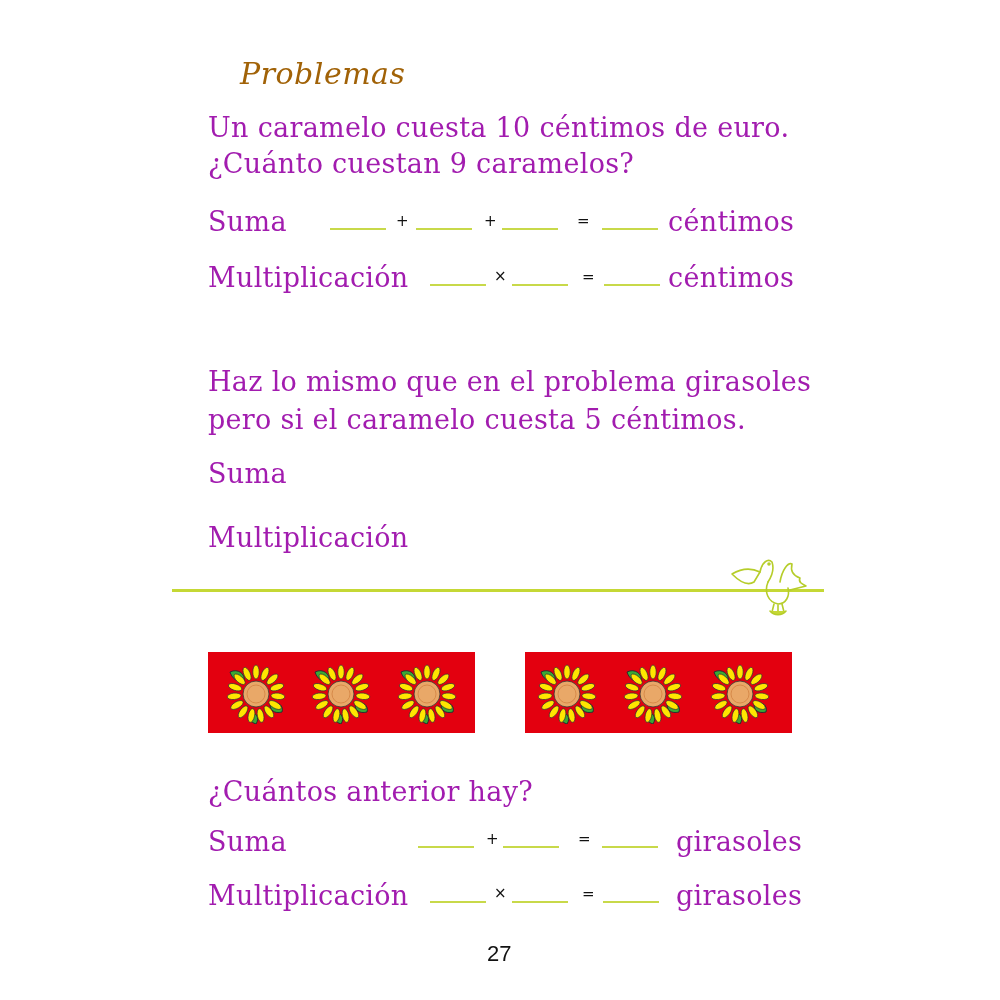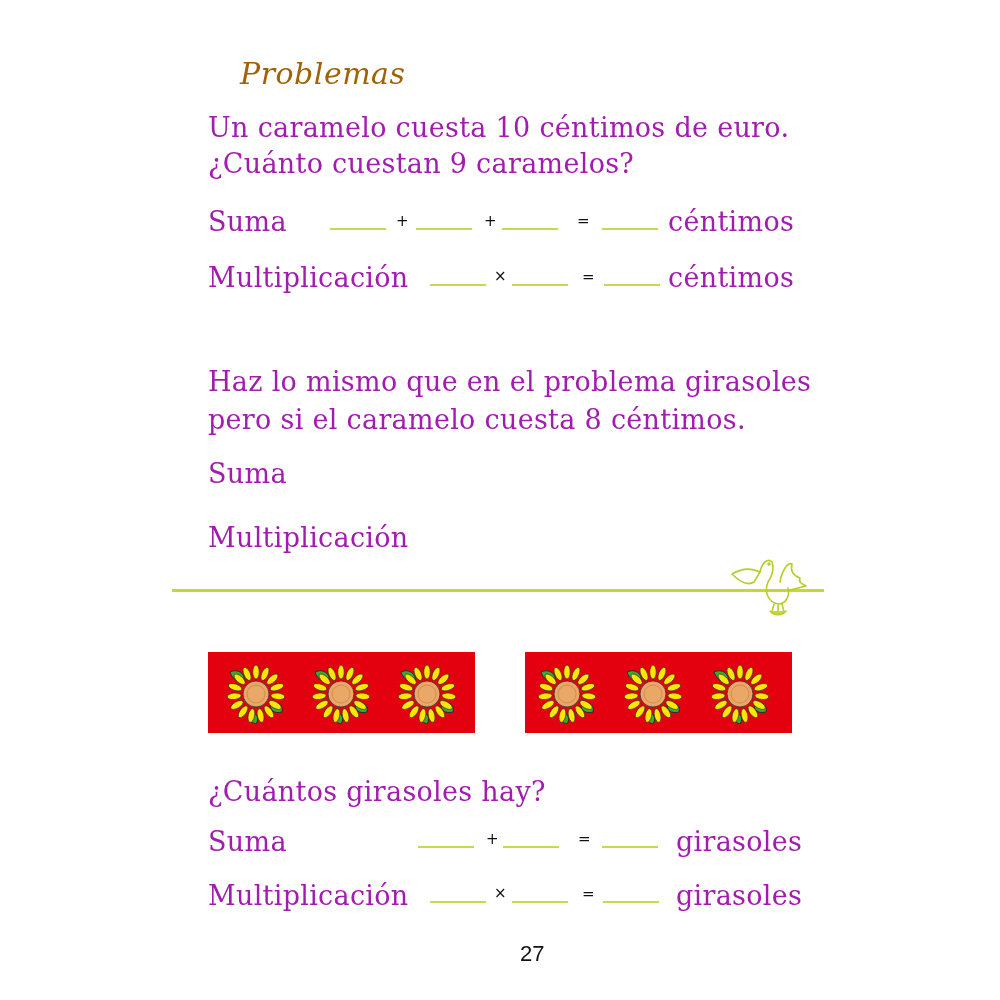--- a/index.html
+++ b/index.html
@@ -35,21 +35,21 @@
 
 <div class="abs script" style="left:208px; top:262px;">Multiplicación</div>
 <div class="blank" style="left:430px; top:284px;"></div>
 <div class="op" style="left:494px; top:267px;">×</div>
 <div class="blank" style="left:512px; top:284px;"></div>
 <div class="op" style="left:582px; top:268px;">=</div>
 <div class="blank" style="left:604px; top:284px;"></div>
 <div class="abs script" style="left:668px; top:262px;">céntimos</div>
 
 <div class="abs script" style="left:208px; top:366px;">Haz lo mismo que en el problema girasoles</div>
-<div class="abs script" style="left:208px; top:404px;">pero si el caramelo cuesta 8 céntimos.</div>
+<div class="abs script" style="left:208px; top:404px;">pero si el caramelo cuesta 5 céntimos.</div>
 <div class="abs script" style="left:208px; top:458px;">Suma</div>
 <div class="abs script" style="left:208px; top:522px;">Multiplicación</div>
 
 <div class="divider"></div>
 <svg class="abs" style="left:728px; top:552px;" width="82" height="66" viewBox="0 0 82 66">
   <g fill="none" stroke="#b6cd2a" stroke-width="1.6" stroke-linecap="round" stroke-linejoin="round">
     <path d="M4 22 C14 16 24 16 32 20 L26 30 C20 34 12 30 4 22 Z"></path>
     <path d="M32 20 C34 10 40 6 44 10 C46 16 44 24 40 30"></path>
     <circle cx="41" cy="12" r="1" fill="#b6cd2a"></circle>
     <path d="M40 30 C36 40 40 50 50 52 C58 52 62 44 60 36"></path>
@@ -104,31 +104,31 @@
         <ellipse cx="30" cy="8" rx="3.2" ry="7" transform="rotate(288 30 30)"></ellipse>
         <ellipse cx="30" cy="8" rx="3.2" ry="7" transform="rotate(312 30 30)"></ellipse>
         <ellipse cx="30" cy="8" rx="3.2" ry="7" transform="rotate(336 30 30)"></ellipse>
       </g>
       <circle cx="30" cy="30" r="13" fill="#e9a868" stroke="#333" stroke-width="0.8"></circle>
       <circle cx="30" cy="30" r="9" fill="none" stroke="#d78a4a" stroke-width="1"></circle>
     </g>
   </defs>
 </svg>
 
-<div class="abs script" style="left:208px; top:776px;">¿Cuántos girasoles hay?</div>
+<div class="abs script" style="left:208px; top:776px;">¿Cuántos anterior hay?</div>
 
 <div class="abs script" style="left:208px; top:826px;">Suma</div>
 <div class="blank" style="left:418px; top:846px;"></div>
 <div class="op" style="left:486px; top:830px;">+</div>
 <div class="blank" style="left:503px; top:846px;"></div>
 <div class="op" style="left:578px; top:830px;">=</div>
 <div class="blank" style="left:602px; top:846px;"></div>
 <div class="abs script" style="left:676px; top:826px;">girasoles</div>
 
 <div class="abs script" style="left:208px; top:880px;">Multiplicación</div>
 <div class="blank" style="left:430px; top:901px;"></div>
 <div class="op" style="left:494px; top:884px;">×</div>
 <div class="blank" style="left:512px; top:901px;"></div>
 <div class="op" style="left:582px; top:885px;">=</div>
 <div class="blank" style="left:603px; top:901px;"></div>
 <div class="abs script" style="left:676px; top:880px;">girasoles</div>
 
-<div class="abs pagenum" style="left:487px; top:941px;margin-left:33px;">27</div>
+<div class="abs pagenum" style="left:487px; top:941px;">27</div>
 
 </body></html>

